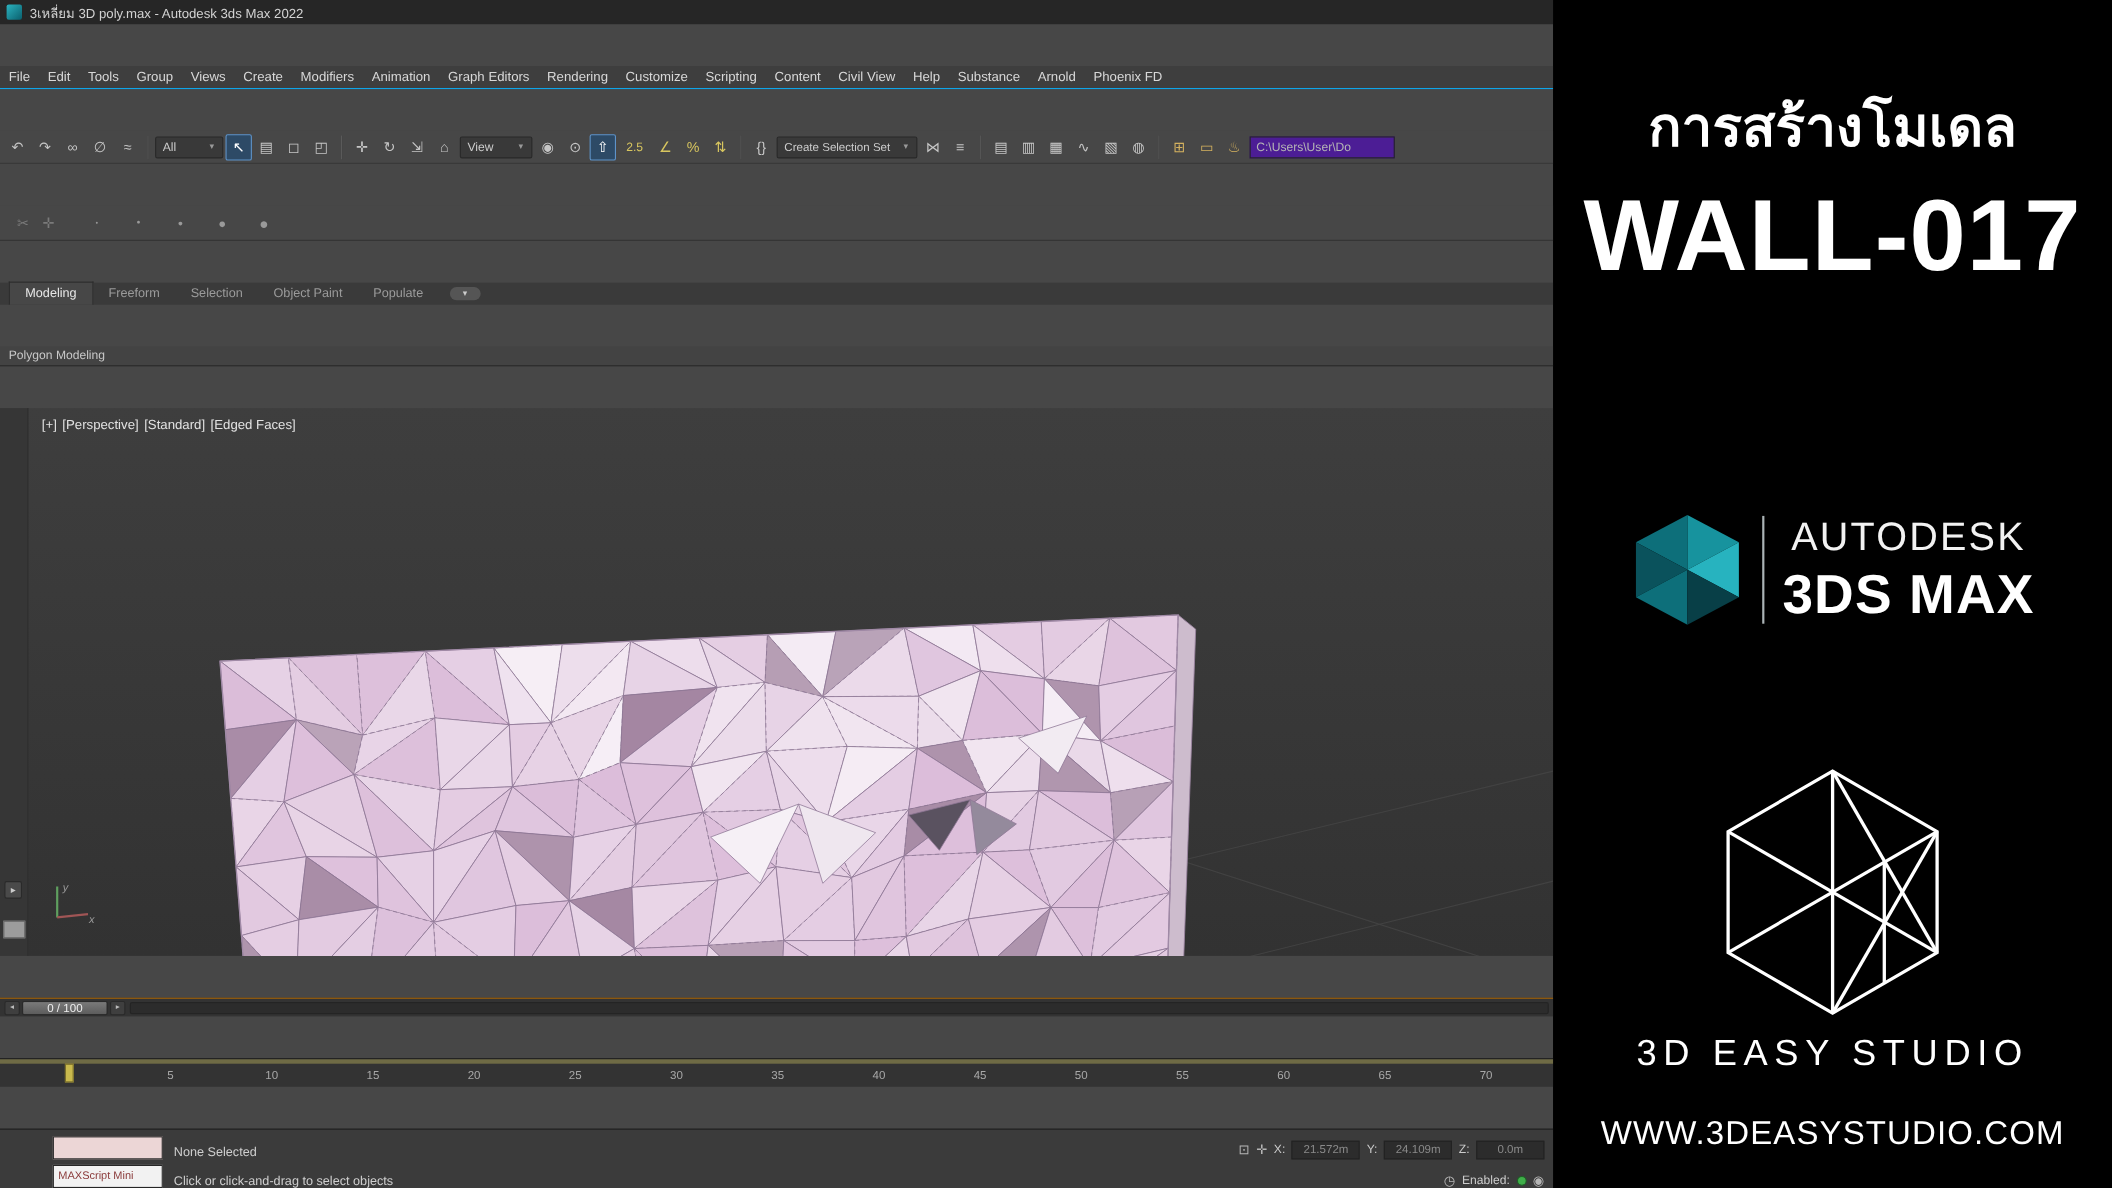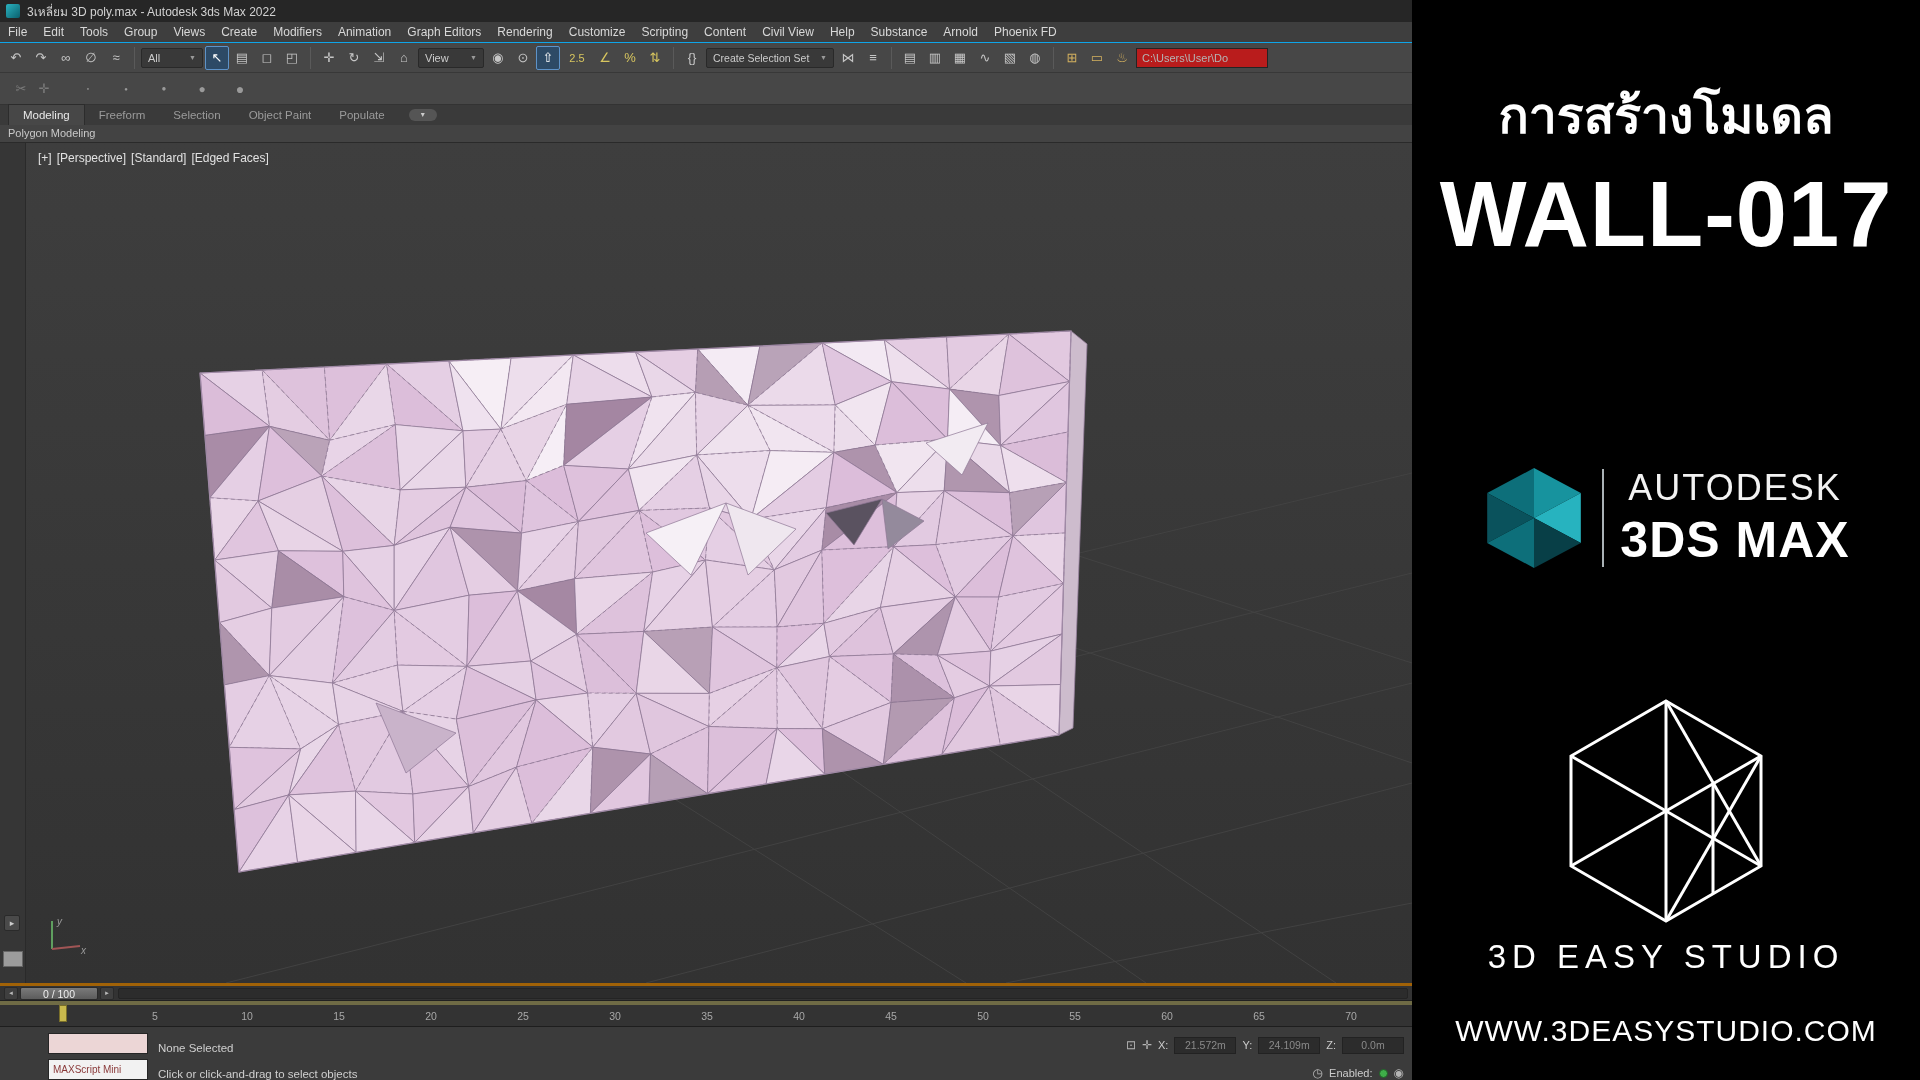--- a/index.html
+++ b/index.html
@@ -1,36 +1,36 @@
 <!DOCTYPE html>
 <html><head>
 <meta charset="utf-8">
 <style>
   html,body{margin:0;padding:0;background:#000;}
   *{box-sizing:border-box;}
   #app{width:1920px;height:1080px;display:flex;font-family:"Liberation Sans",sans-serif;overflow:hidden;}
   
-  #max-ui{width:1412px;height:1080px;display:flex;flex-direction:column;background:#474747;}
+  #max-ui{width:1412px;height:1080px;display:flex;flex-direction:column;background:#474747;gap:38px;}
   #title-bar{height:22px;background:#262626;display:flex;align-items:center;gap:7px;padding-left:6px;font-size:12px;color:#d2d2d2;flex:0 0 auto;}
   .app-badge{width:14px;height:14px;border-radius:2px;background:linear-gradient(135deg,#2bb3c0,#0a5f6d);flex:0 0 auto;}
   #menu-bar{height:21px;background:#3e3e3e;display:flex;align-items:center;font-size:12px;color:#d8d8d8;flex:0 0 auto;border-bottom:1px solid #0ea5e9;}
   .menu-item{padding:0 8px;line-height:20px;white-space:nowrap;cursor:default;}
   
   #toolbar-main{height:30px;background:#474747;display:flex;align-items:center;padding:0 4px;gap:2px;flex:0 0 auto;border-bottom:1px solid #383838;overflow:hidden;white-space:nowrap;}
   .tb-group{display:flex;align-items:center;gap:1px;}
   .tb-icon{width:24px;height:24px;line-height:22px;text-align:center;font-size:13px;color:#c6c6c6;border:1px solid transparent;border-radius:2px;flex:0 0 auto;overflow:hidden;}
   .tb-icon.active{background:#2d4a66;border-color:#5e93c9;color:#fff;}
   .tb-icon.warm{color:#d8c65f;}
   .tb-icon.gold{color:#d4b15f;}
   .tb-icon.wide{width:30px;font-size:11px;}
   .tb-icon.disabled{color:#7a7a7a;}
   .sep{width:1px;height:22px;background:#2e2e2e;border-right:1px solid #5a5a5a;margin:0 4px;flex:0 0 auto;}
   .dropdown{height:20px;background:#393939;border:1px solid #292929;border-radius:2px;display:flex;align-items:center;gap:6px;padding:0 6px;font-size:11px;color:#cccccc;flex:0 0 auto;}
   .dropdown .caret{font-size:7px;color:#999;}
-  .path-field{height:20px;width:132px;background:#b91c1c;border:1px solid #242424;color:#b5b5b5;font-size:11px;padding:0 5px;line-height:18px;overflow:hidden;white-space:nowrap;flex:0 0 auto;}
+  .path-field{height:20px;width:132px;background:#4c1d95;border:1px solid #242424;color:#b5b5b5;font-size:11px;padding:0 5px;line-height:18px;overflow:hidden;white-space:nowrap;flex:0 0 auto;}
   #toolbar-second{height:32px;background:#474747;display:flex;align-items:center;padding:0 10px;gap:8px;flex:0 0 auto;border-bottom:1px solid #333;}
   #toolbar-second .tb-icon{width:22px;height:22px;line-height:20px;}
   .dot-row{display:flex;align-items:center;gap:16px;margin-left:14px;}
   .dot-row .tb-icon{width:16px;color:#9a9a9a;}
   .dot-row .tb-icon:nth-child(1){font-size:4px;}
   .dot-row .tb-icon:nth-child(2){font-size:6px;}
   .dot-row .tb-icon:nth-child(3){font-size:8px;}
   .dot-row .tb-icon:nth-child(4){font-size:12px;}
   .dot-row .tb-icon:nth-child(5){font-size:14px;}
   
@@ -43,21 +43,21 @@
   #viewport-row{flex:1 1 auto;display:flex;min-height:0;}
   #viewport-strip{width:26px;background:#363636;border-right:1px solid #2a2a2a;position:relative;flex:0 0 auto;}
   .strip-expand{position:absolute;left:4px;bottom:52px;width:16px;height:16px;background:#4a4a4a;border:1px solid #2a2a2a;color:#ccc;font-size:9px;text-align:center;line-height:14px;border-radius:2px;}
   .strip-square{position:absolute;left:3px;bottom:16px;width:20px;height:16px;background:#9c9c9c;border:1px solid #666;}
   #viewport{flex:1 1 auto;position:relative;background:linear-gradient(#3e3e3e,#323232);overflow:hidden;}
   #vp-svg{position:absolute;inset:0;}
   .vp-label{position:absolute;left:12px;top:8px;display:flex;gap:5px;font-size:12px;color:#e2e2e2;}
   .vp-chip{cursor:default;}
   #axis-tripod{position:absolute;left:16px;bottom:24px;}
   
-  #time-slider-row{height:17px;background:#333;border-top:3px solid #a16207;display:flex;align-items:center;padding:0 4px;flex:0 0 auto;}
+  #time-slider-row{height:17px;background:#333;border-top:1px solid #a16207;display:flex;align-items:center;padding:0 4px;flex:0 0 auto;}
   .ts-btn{width:14px;height:13px;background:#3f3f3f;border:1px solid #2a2a2a;color:#bbb;font-size:6px;text-align:center;line-height:11px;border-radius:2px;flex:0 0 auto;}
   .ts-block{width:78px;height:13px;margin:0 2px;background:linear-gradient(#7a7a7a,#5c5c5c);border:1px solid #2a2a2a;border-radius:2px;color:#efefef;font-size:10.5px;text-align:center;line-height:12px;flex:0 0 auto;}
   .ts-groove{flex:1 1 auto;height:11px;background:#2c2c2c;border:1px solid #242424;border-radius:2px;margin-left:4px;}
   #track-bar{height:26px;background:#333;border-top:1px solid #202020;position:relative;flex:0 0 auto;}
   .track-range{position:absolute;top:0;left:0;right:0;height:4px;background:#6f6b45;}
   .time-marker{position:absolute;left:59px;top:4px;width:8px;height:17px;background:#c9b94d;border:1px solid #7a6f2a;}
   .ticks{display:flex;padding-left:109px;padding-top:9px;}
   .tick{width:92px;text-align:center;font-size:10.5px;color:#a8a8a8;flex:0 0 auto;}
   
   #status-bar{height:54px;background:#3b3b3b;border-top:1px solid #1e1e1e;display:flex;flex-direction:column;flex:0 0 auto;}

